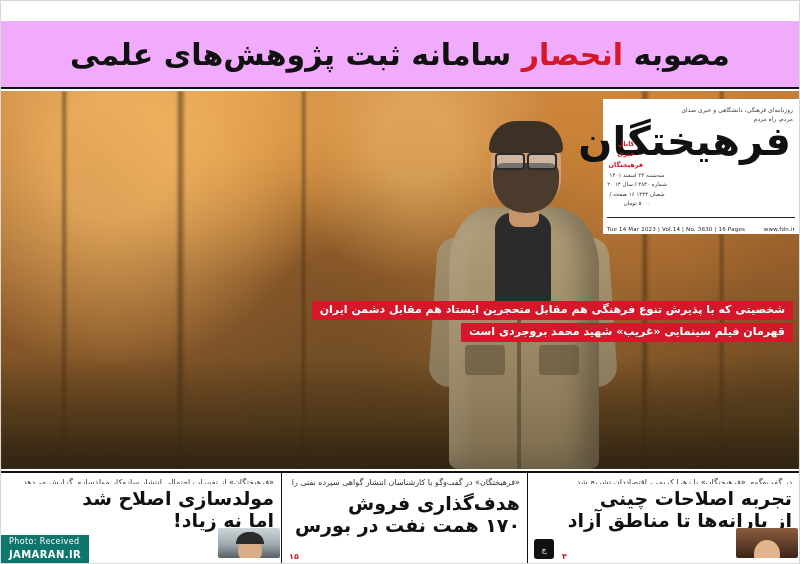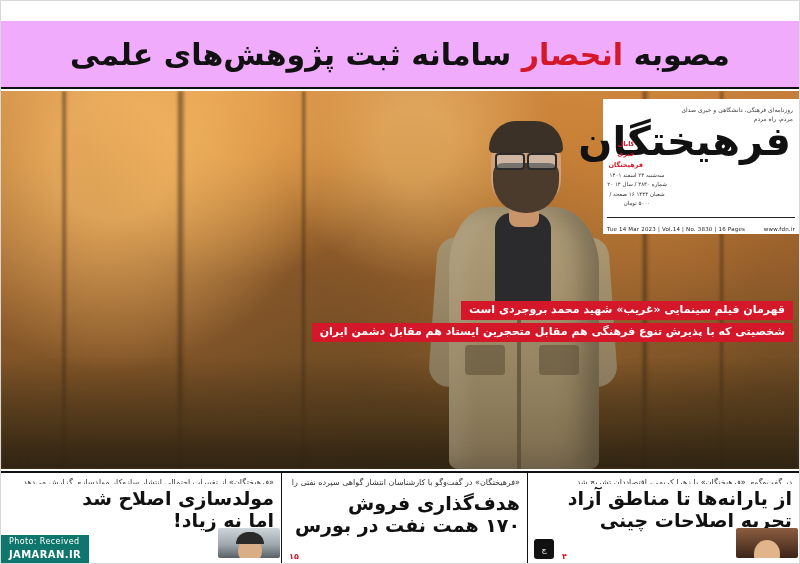--- a/index.html
+++ b/index.html
@@ -429,22 +429,22 @@
       <div class="head"></div>
       <div class="hair"></div>
       <div class="beard"></div>
       <div class="glasses"></div>
     </div>
 
     <div class="photo-pagenum">۱۲ و ۱۳</div>
   </div>
 
   <div class="red-strips">
+    <div class="red-strip">شخصیتی که با پذیرش تنوع فرهنگی هم مقابل متحجرین ایستاد هم مقابل دشمن ایران</div>
     <div class="red-strip">قهرمان فیلم سینمایی «غریب» شهید محمد بروجردی است</div>
-    <div class="red-strip">شخصیتی که با پذیرش تنوع فرهنگی هم مقابل متحجرین ایستاد هم مقابل دشمن ایران</div>
   </div>
 
 
   <div class="photo-credit">
     <div>Photo: Received</div>
     <div class="site">JAMARAN.IR</div>
   </div>
 
   <div class="masthead">
     <div class="masthead-blurb">روزنامه‌ای فرهنگی، دانشگاهی و خبری
@@ -460,22 +460,22 @@
     <div class="masthead-footline">
       <span class="lat">www.fdn.ir</span>
       <span class="lat">Tue 14 Mar 2023 | Vol.14 | No. 3830 | 16 Pages</span>
     </div>
   </div>
 
   <div class="bottom">
 
     <div class="bcol c1">
       <div class="b-kicker">در گفت‌وگوی «فرهیختگان» با زهرا کریمی، اقتصاددان تشریح شد</div>
+      <div class="b-title">تجربه اصلاحات چینی</div>
       <div class="b-title b-title-2">از یارانه‌ها تا مناطق آزاد</div>
-      <div class="b-title">تجربه اصلاحات چینی</div>
       <div class="b-thumb thumb-woman left-side"></div>
       <div class="jamaran-mark">ج</div>
       <div class="b-page" style="left:34px;">۴</div>
     </div>
 
     <div class="bcol c2">
       <div class="b-kicker">«فرهیختگان» در گفت‌وگو با کارشناسان انتشار گواهی سپرده نفتی را بررسی کرد</div>
       <div class="b-title">هدف‌گذاری فروش</div>
       <div class="b-title b-title-2">۱۷۰ همت نفت در بورس</div>
       <div class="b-page">۱۵</div>

